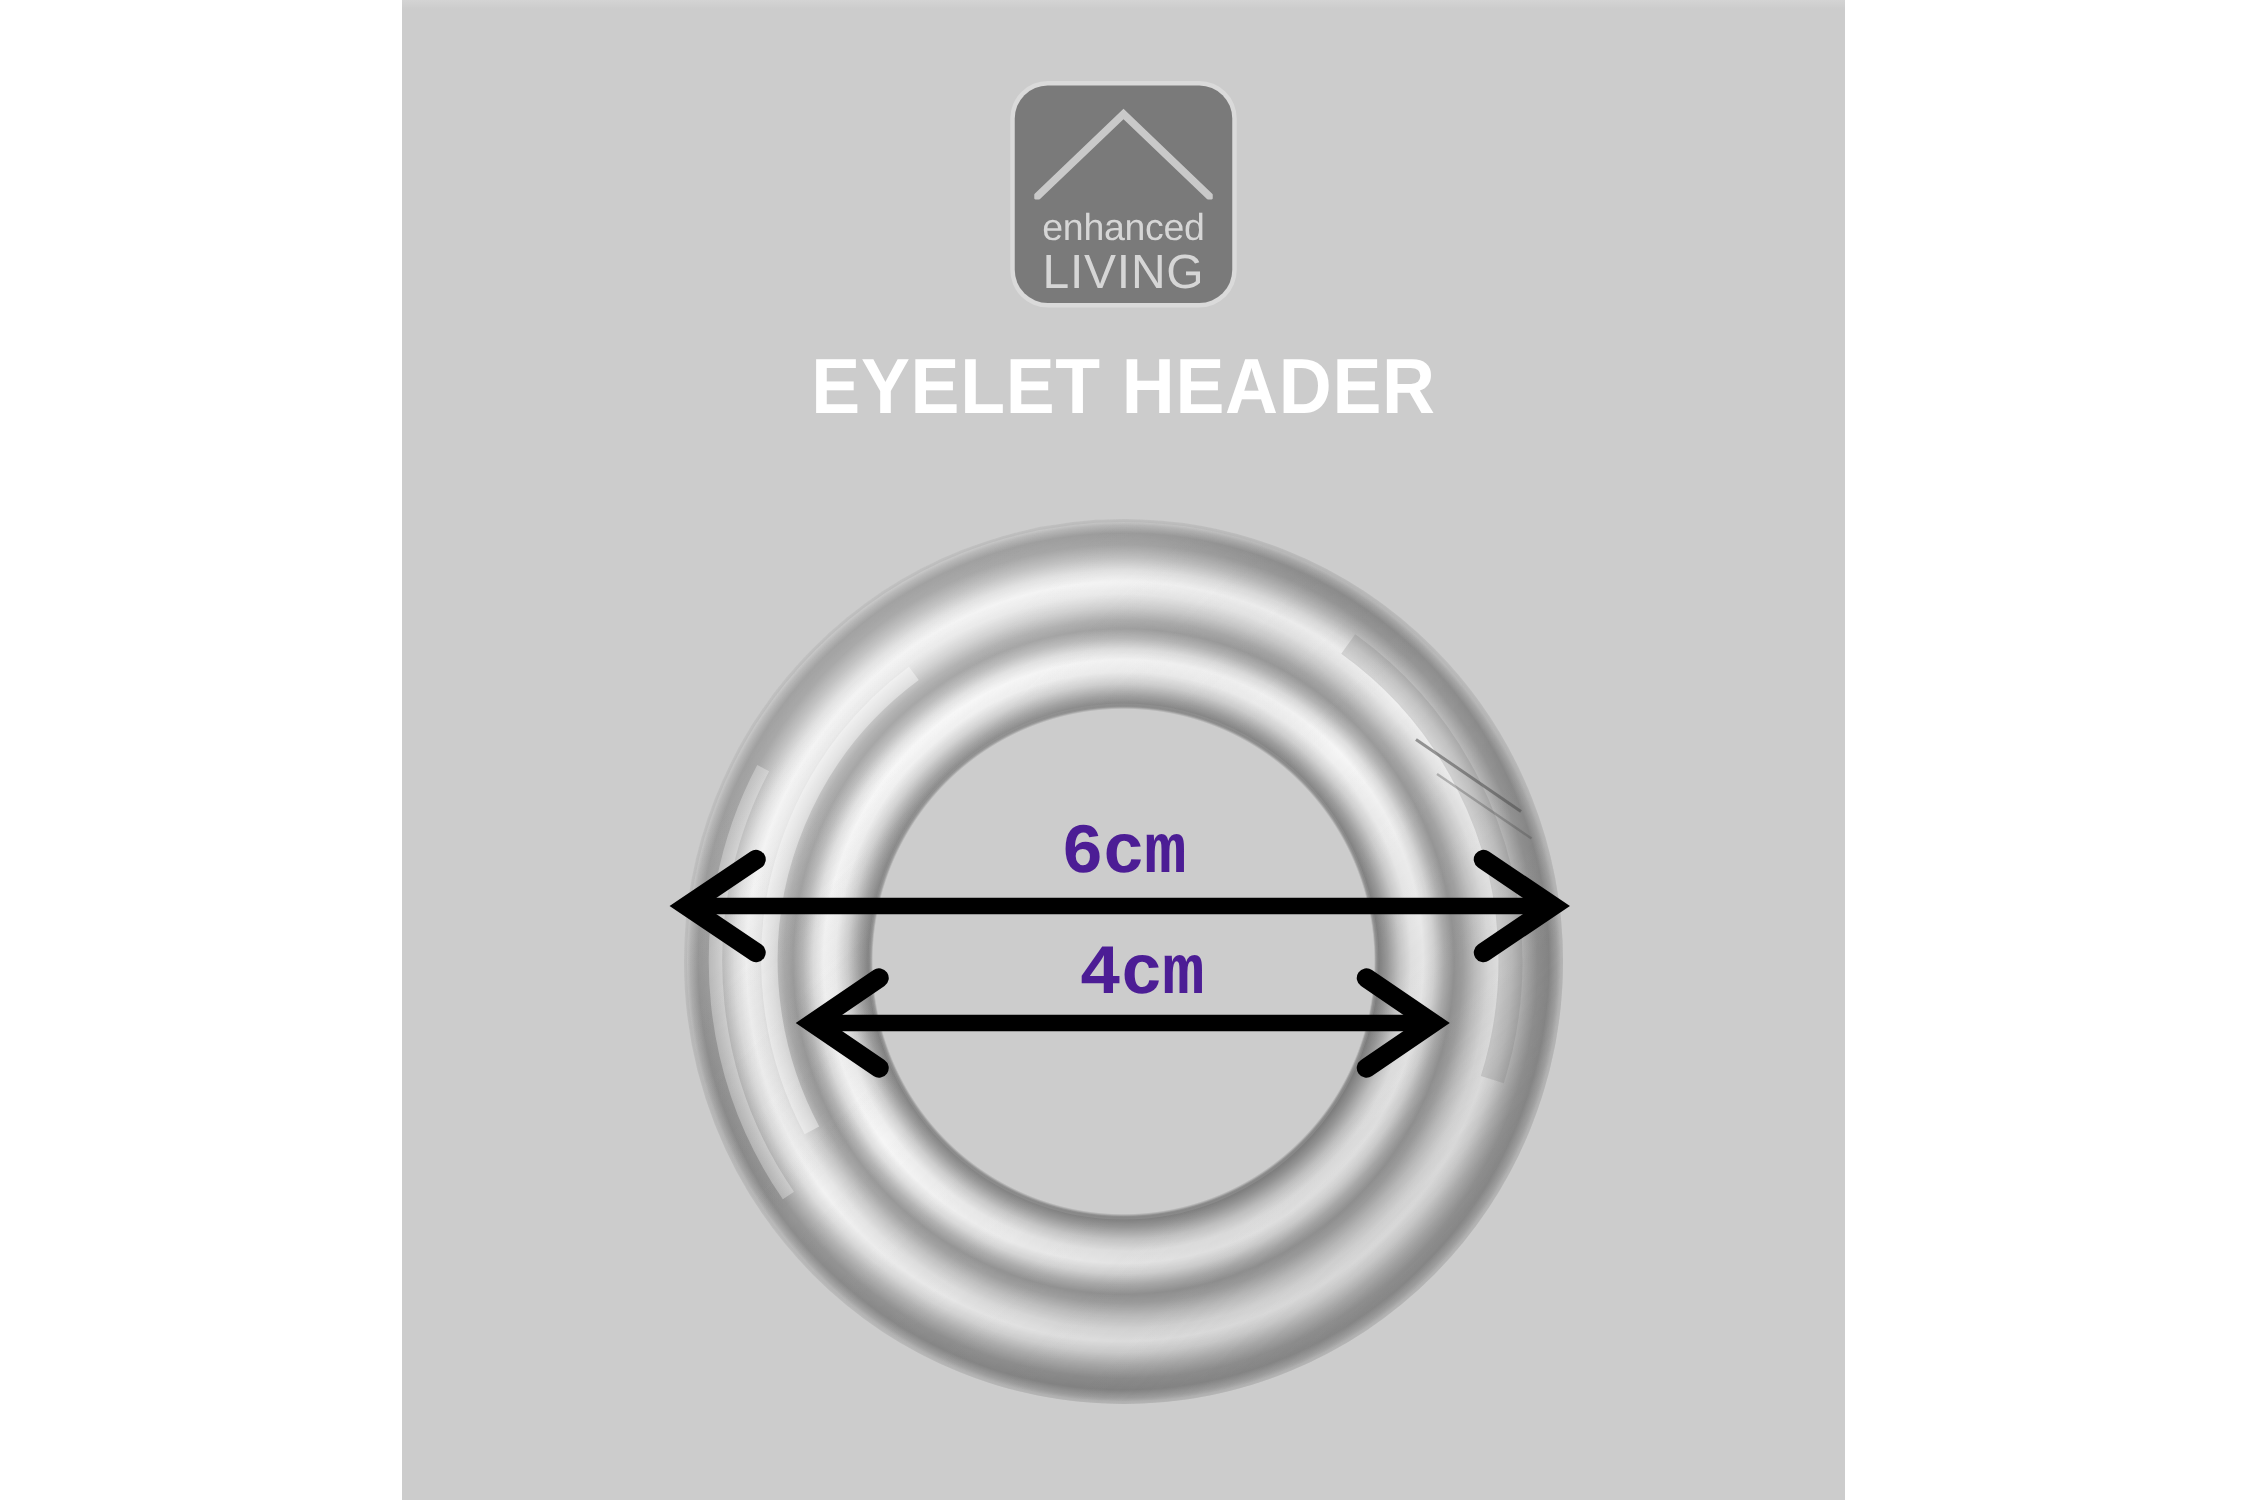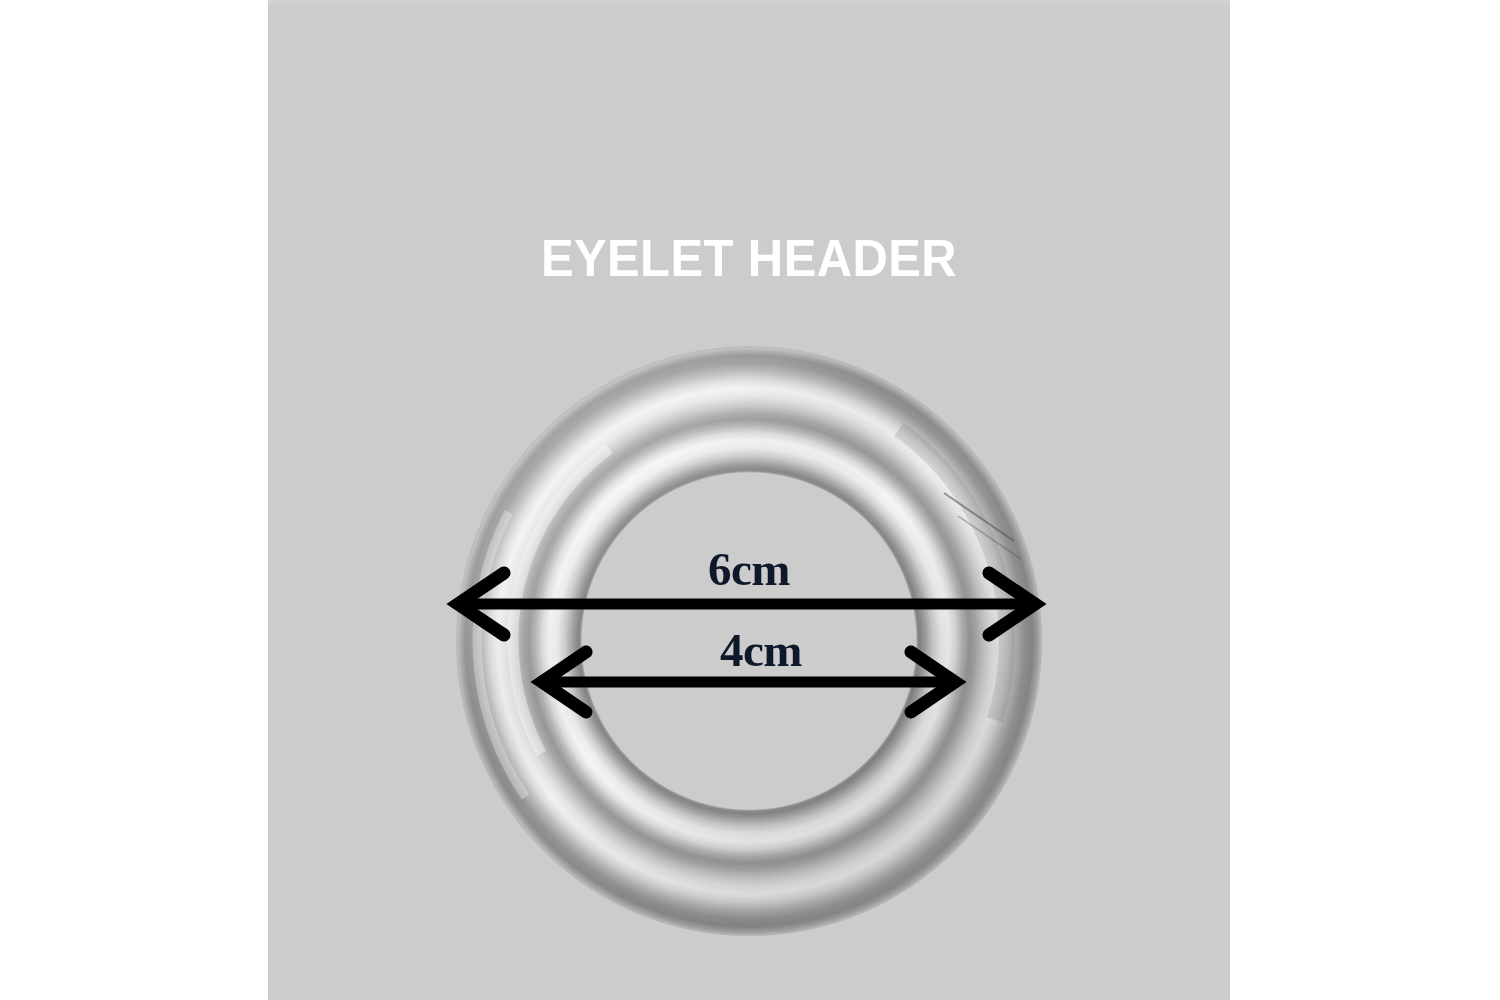--- a/index.html
+++ b/index.html
@@ -116,23 +116,23 @@
   #dims {
     position: absolute;
     left: 0; top: 0;
     width: 100%; height: 100%;
     pointer-events: none;
   }
   #dims svg { display: block; width: 100%; height: 100%; }
 
   .dim-label {
     position: absolute;
-    color: #0f172a;
+    color: #4c1d95;
     font-weight: 700;
-    font-family: Liberation Serif, serif;
+    font-family: Liberation Mono, monospace;
     line-height: 1;
     white-space: nowrap;
     text-align: center;
   }
   #label-6cm {
     left: 0;
     width: 100%;
     top: 546px;
     font-size: 47px;
     letter-spacing: -0.5px;
@@ -148,20 +148,32 @@
 </style>
 </head>
 <body>
 
 <div id="canvas">
 
   <div id="panel">
 
     <div id="panel-top-sheen"></div>
 
+    <div id="logo">
+
+      <div id="logo-roof">
+        <svg viewBox="0 0 119 62" xmlns="http://www.w3.org/2000/svg">
+          <polyline points="2,60 59.5,5 117,60" fill="none" stroke="#c9c9c9" stroke-width="5" stroke-linecap="square" stroke-linejoin="miter"></polyline>
+        </svg>
+      </div>
+
+      <div class="logo-word" id="logo-enhanced">enhanced</div>
+
+      <div class="logo-word" id="logo-living">LIVING</div>
+    </div>
 
     <div id="headline">EYELET HEADER</div>
 
     <div id="ring-wrap">
       <svg viewBox="0 0 588 592" xmlns="http://www.w3.org/2000/svg">
         <defs>
 
           <radialGradient id="tubeShade" cx="50%" cy="50%" r="50%">
             <stop offset="0.000" stop-color="#cccccc"></stop>
             <stop offset="0.570" stop-color="#cccccc"></stop>

